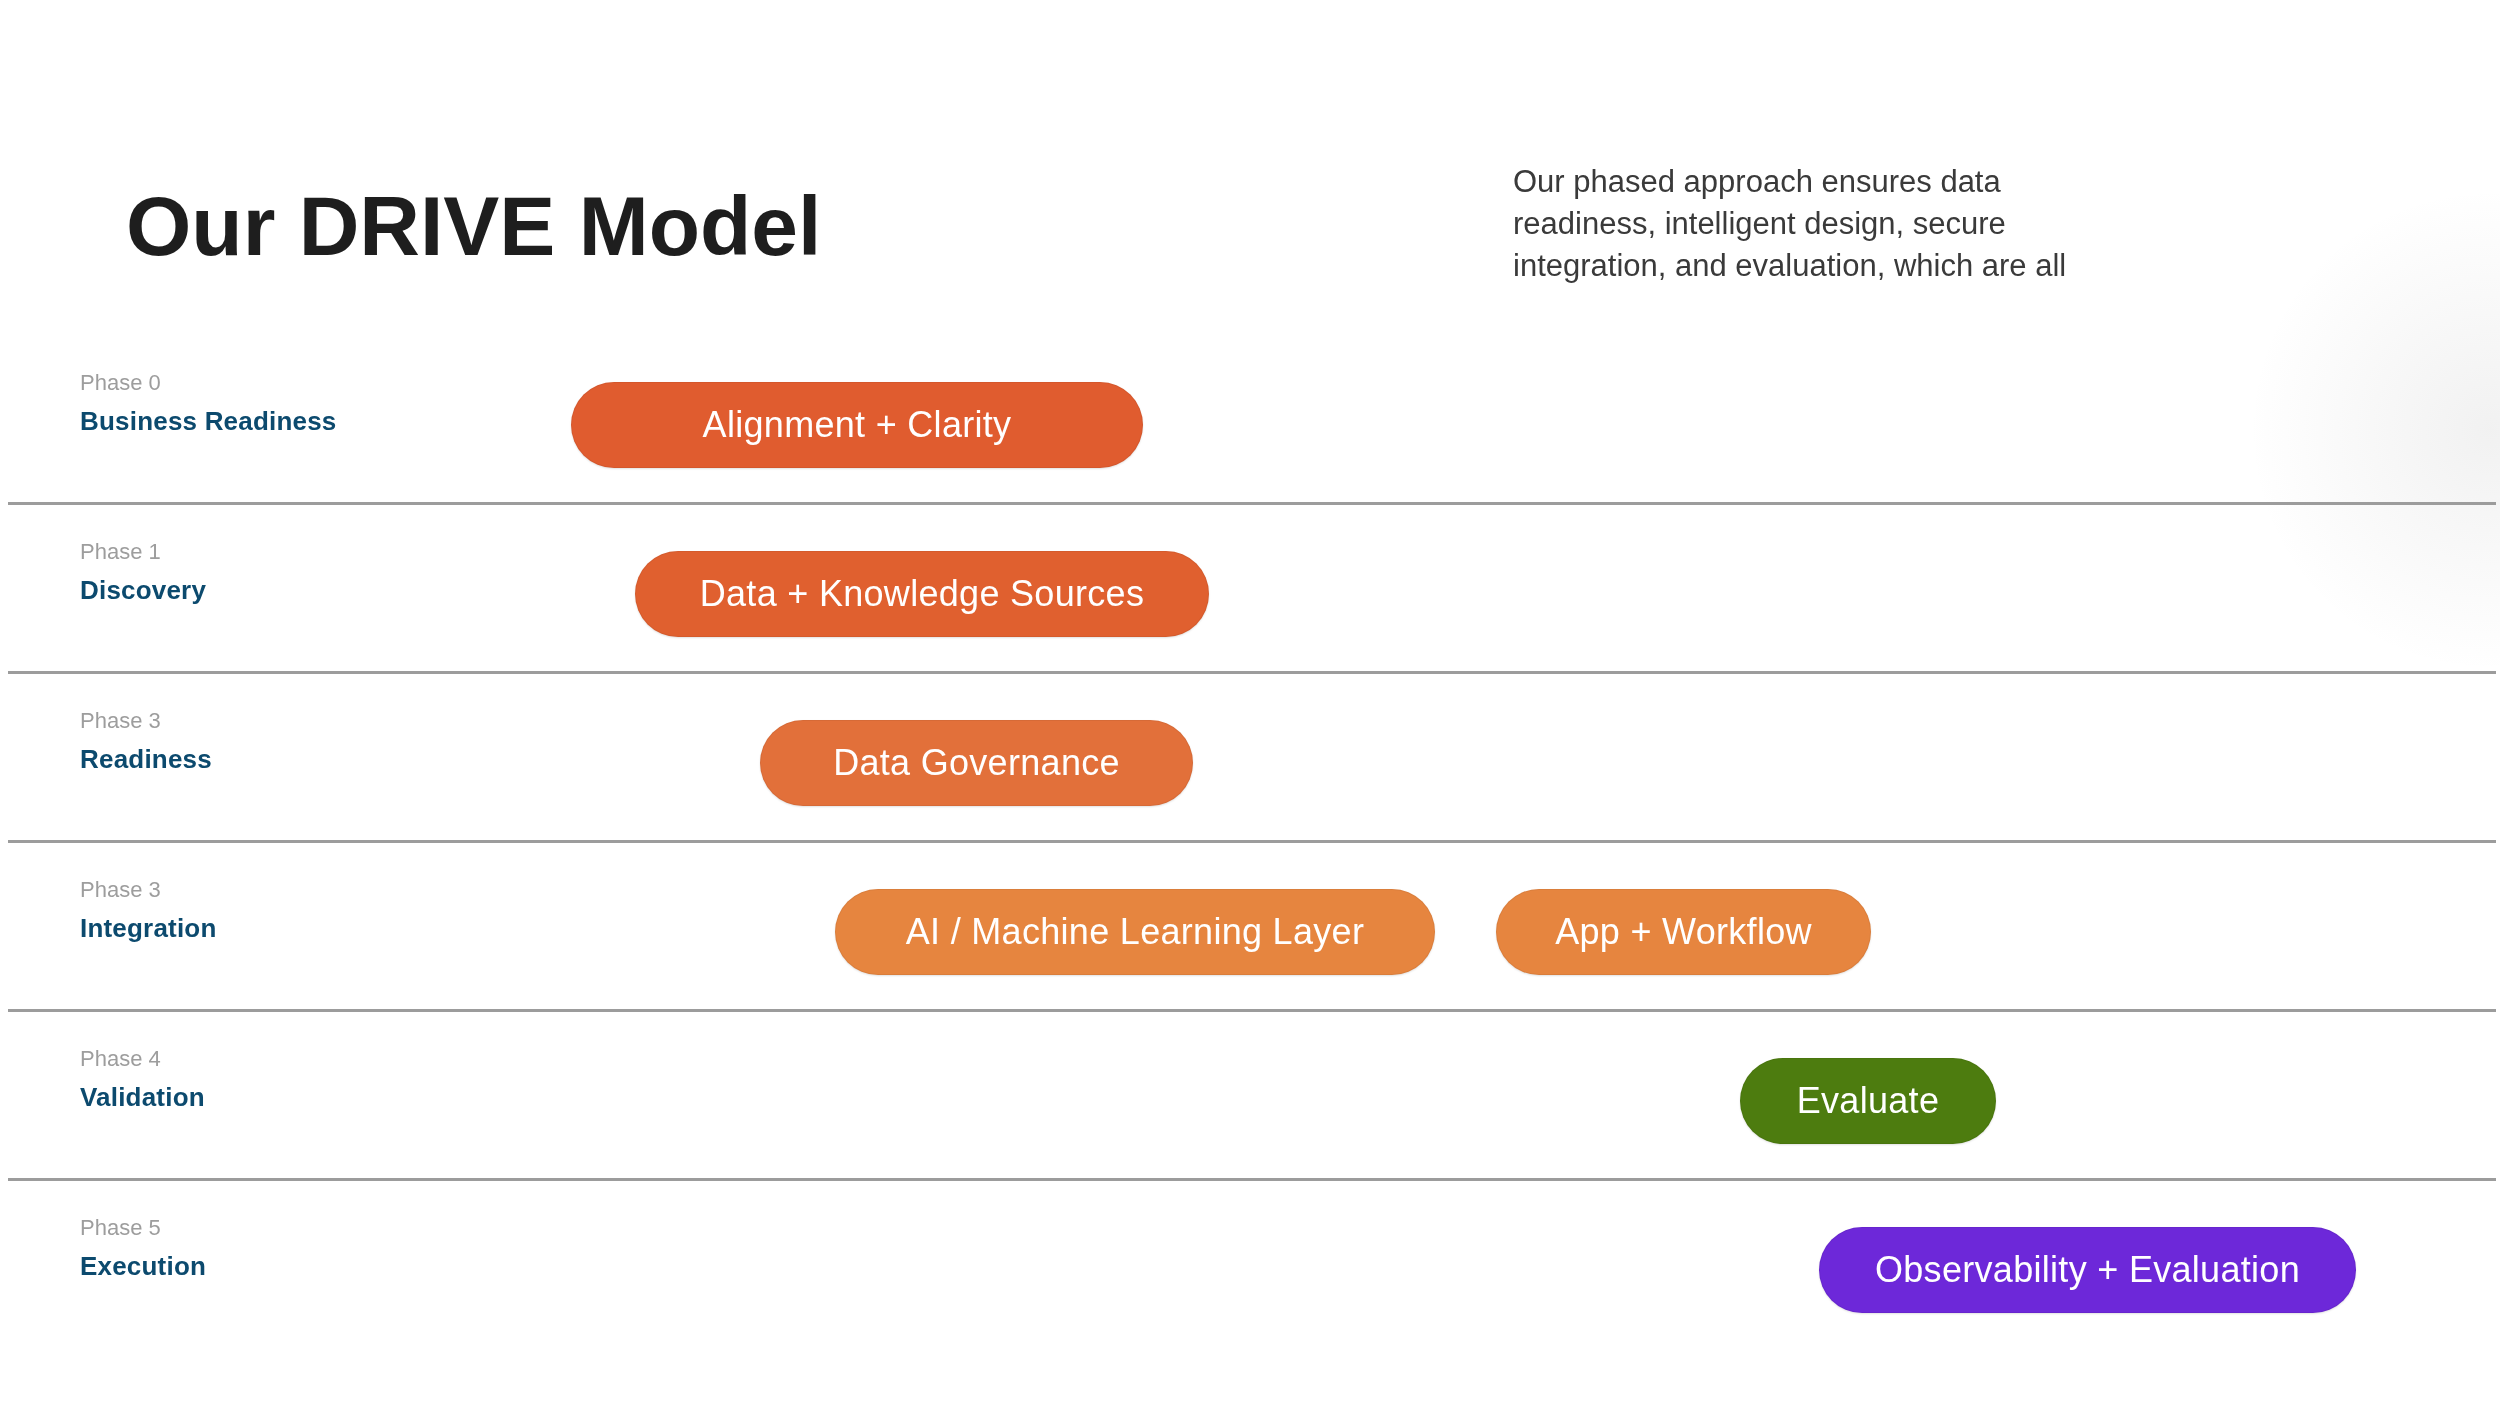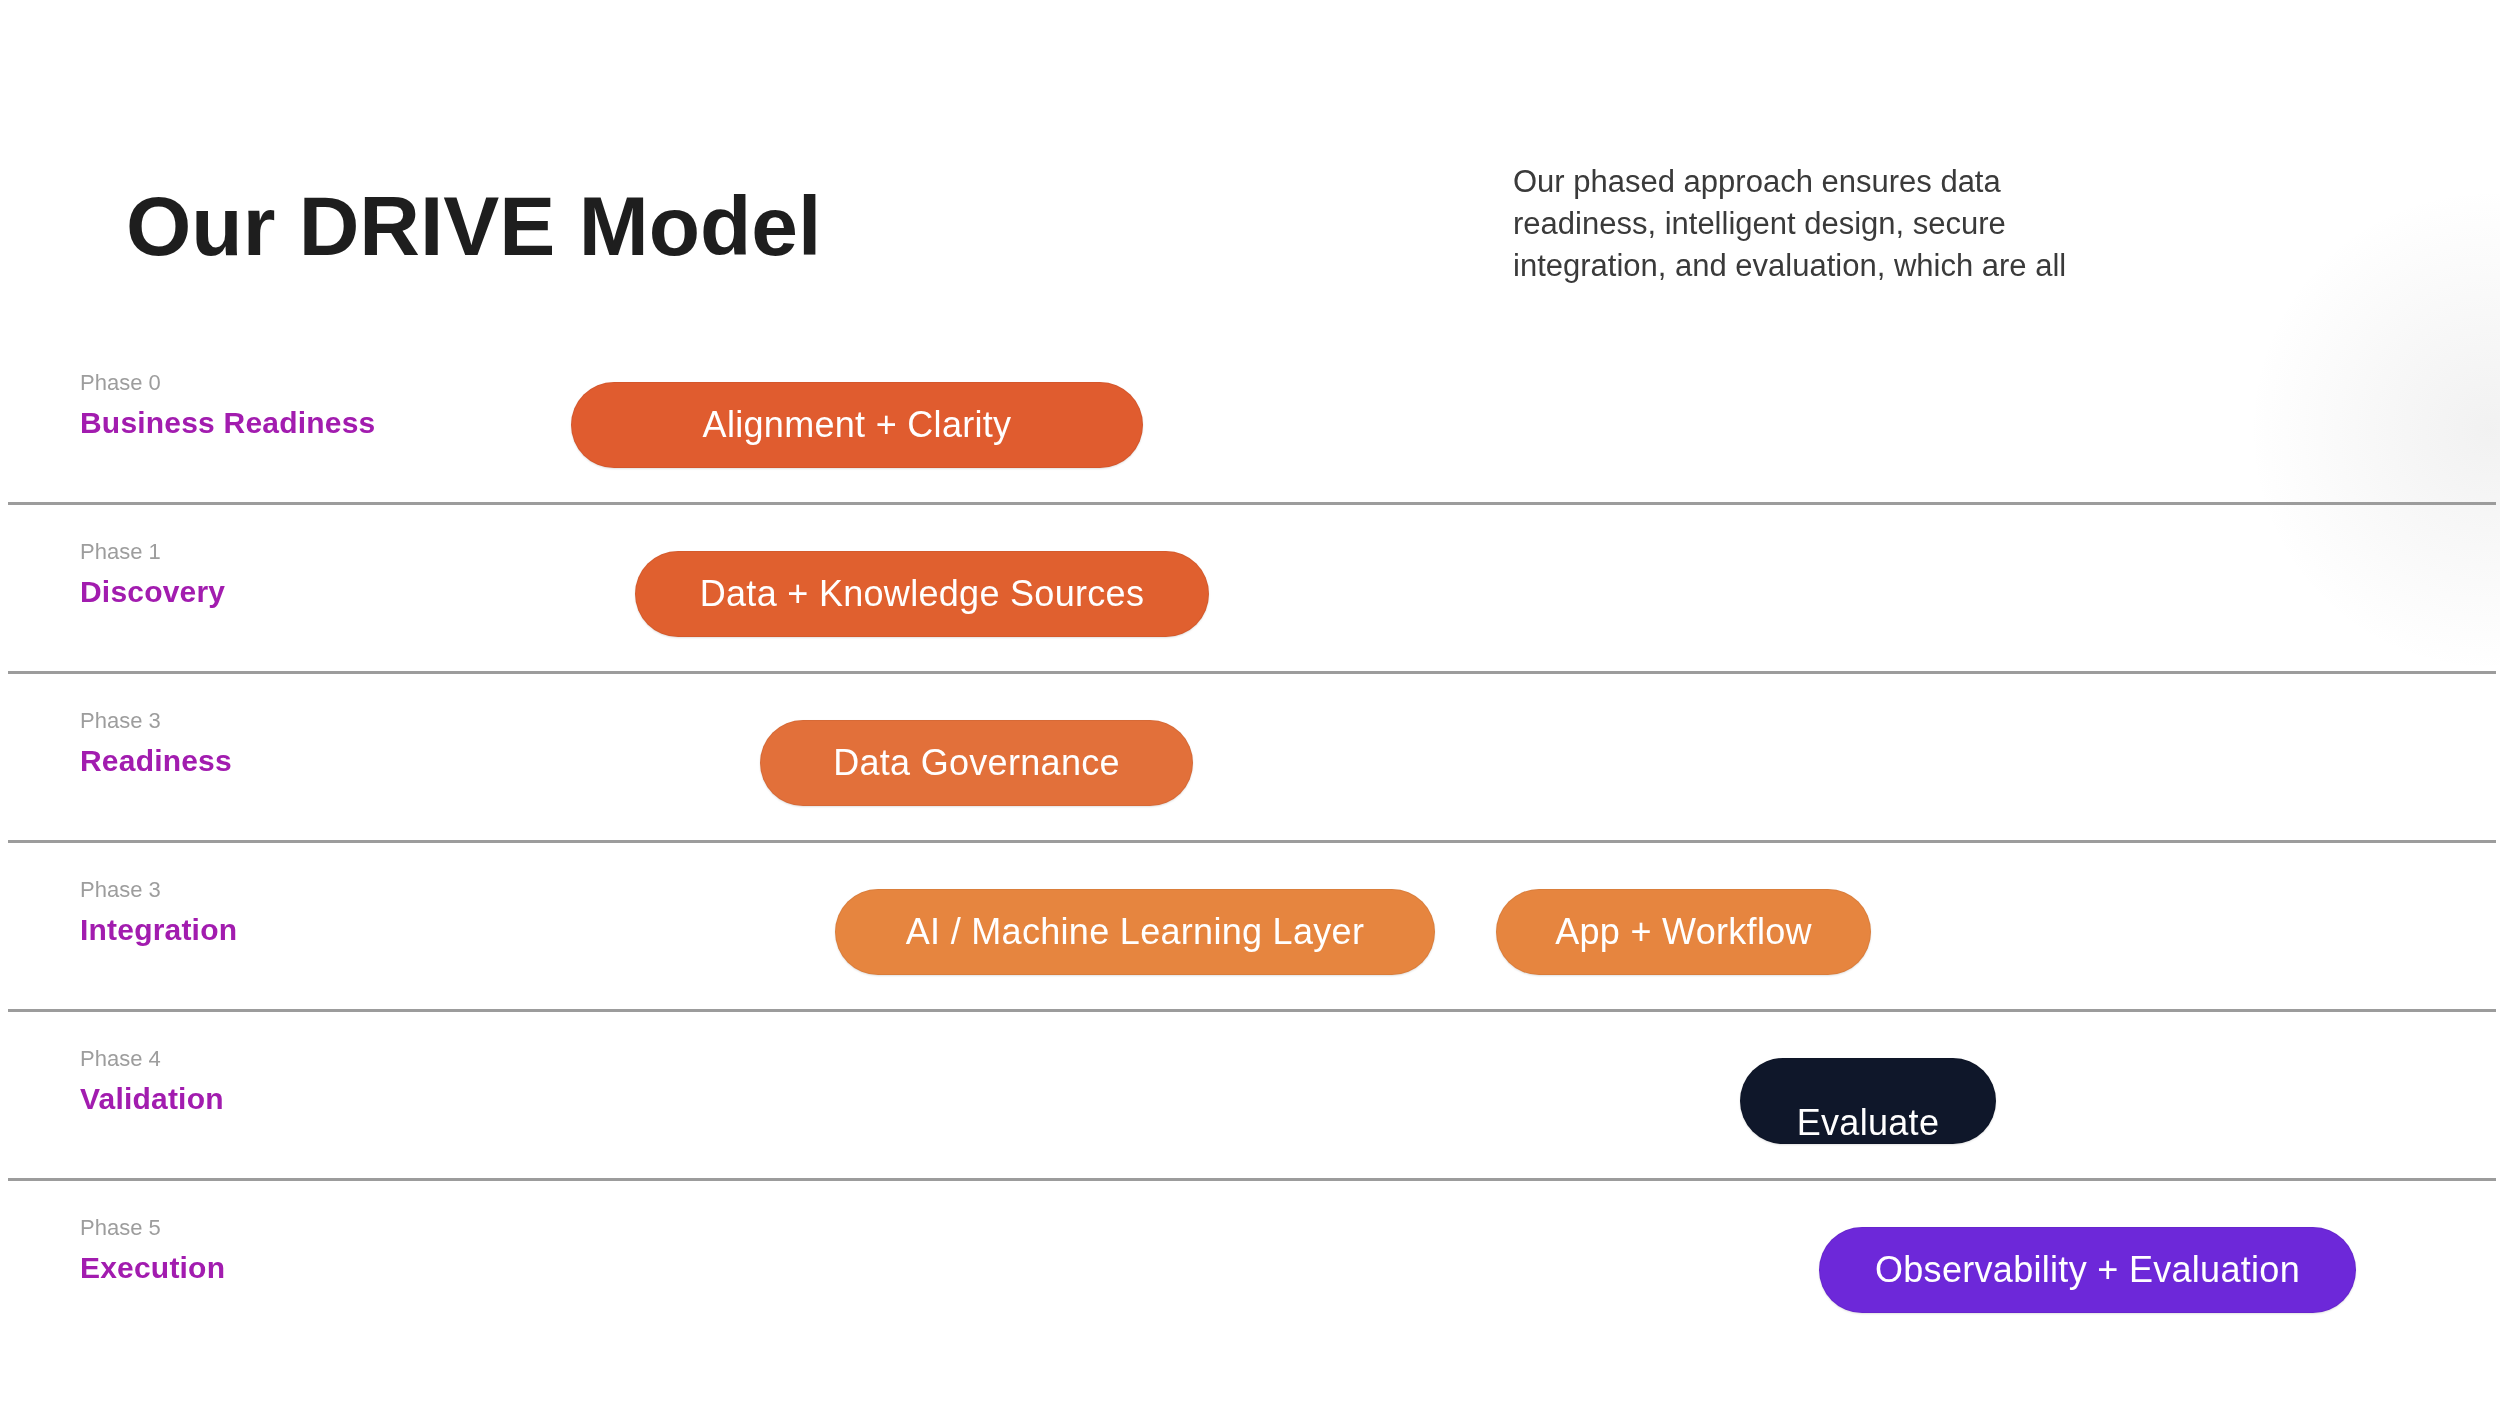--- a/index.html
+++ b/index.html
@@ -54,23 +54,23 @@
   .phase-number{
     position:absolute;
     left:80px;top:34px;
     font-size:22px;
     color:#9d9d9d;
     font-weight:400;
   }
   .phase-name{
     position:absolute;
     left:80px;top:70px;
-    font-size:30px;
+    font-size:26px;
     font-weight:800;
-    color:#a21caf;
+    color:#0c4a6e;
     letter-spacing:0.2px;
   }
   .pill{
     position:absolute;
     top:46px;
     height:86px;
     border-radius:43px;
     display:flex;
     align-items:center;
     justify-content:center;
@@ -125,21 +125,21 @@
         <div class="pill" style="left: 835px; width: 600px; background: rgb(230, 133, 63);">
           <span>AI / Machine Learning Layer</span>
         </div>
         <div class="pill" style="left: 1496px; width: 375px; background: rgb(230, 133, 63);">
           <span>App + Workflow</span>
         </div>
       </div>
       <div class="phase-row has-divider">
         <div class="phase-number">Phase 4</div>
         <div class="phase-name">Validation</div>
-        <div class="pill" style="left: 1740px; width: 256px; background: #0f172a; align-items: flex-end;">
+        <div class="pill" style="left: 1740px; width: 256px; background: #4d7c0f;">
           <span>Evaluate</span>
         </div>
       </div>
       <div class="phase-row">
         <div class="phase-number">Phase 5</div>
         <div class="phase-name">Execution</div>
         <div class="pill" style="left: 1819px; width: 537px; background: #6d28d9;">
           <span>Observability + Evaluation</span>
         </div>
       </div>

